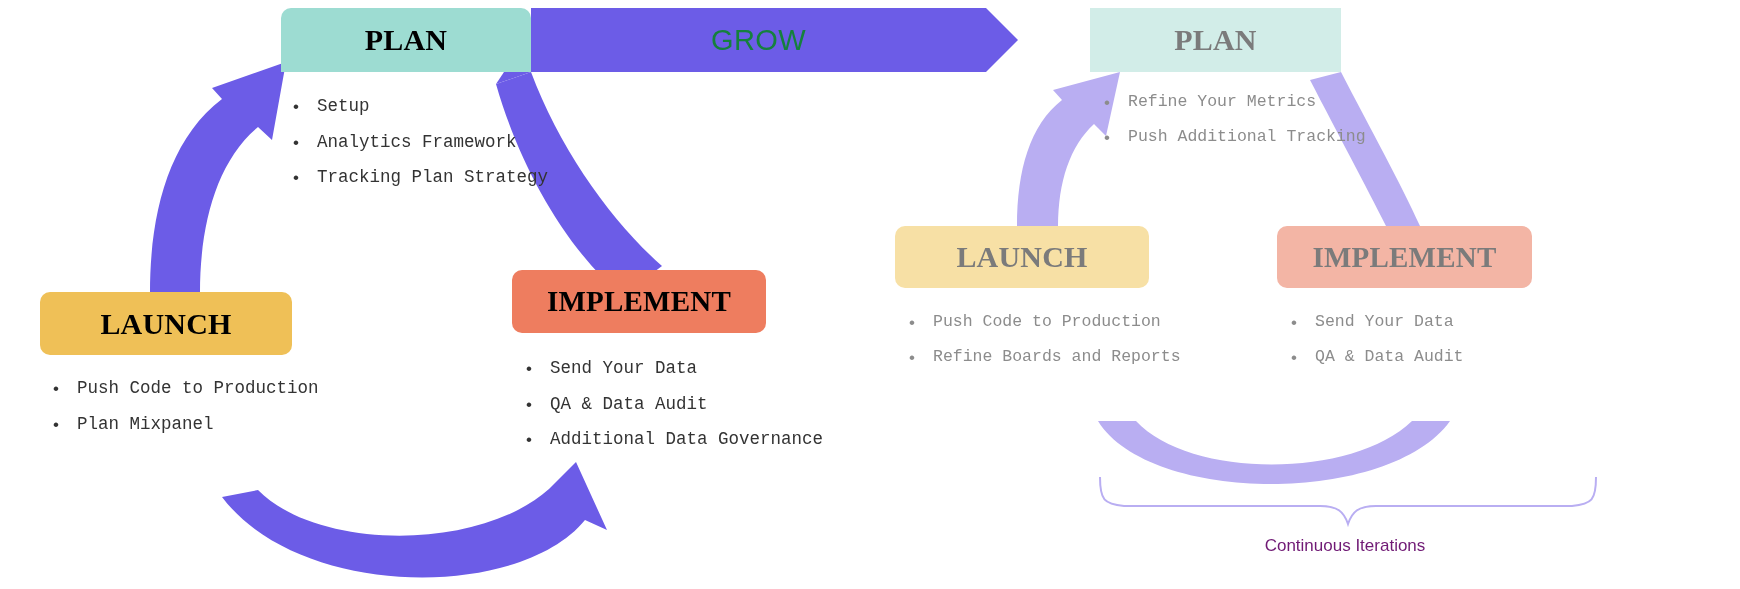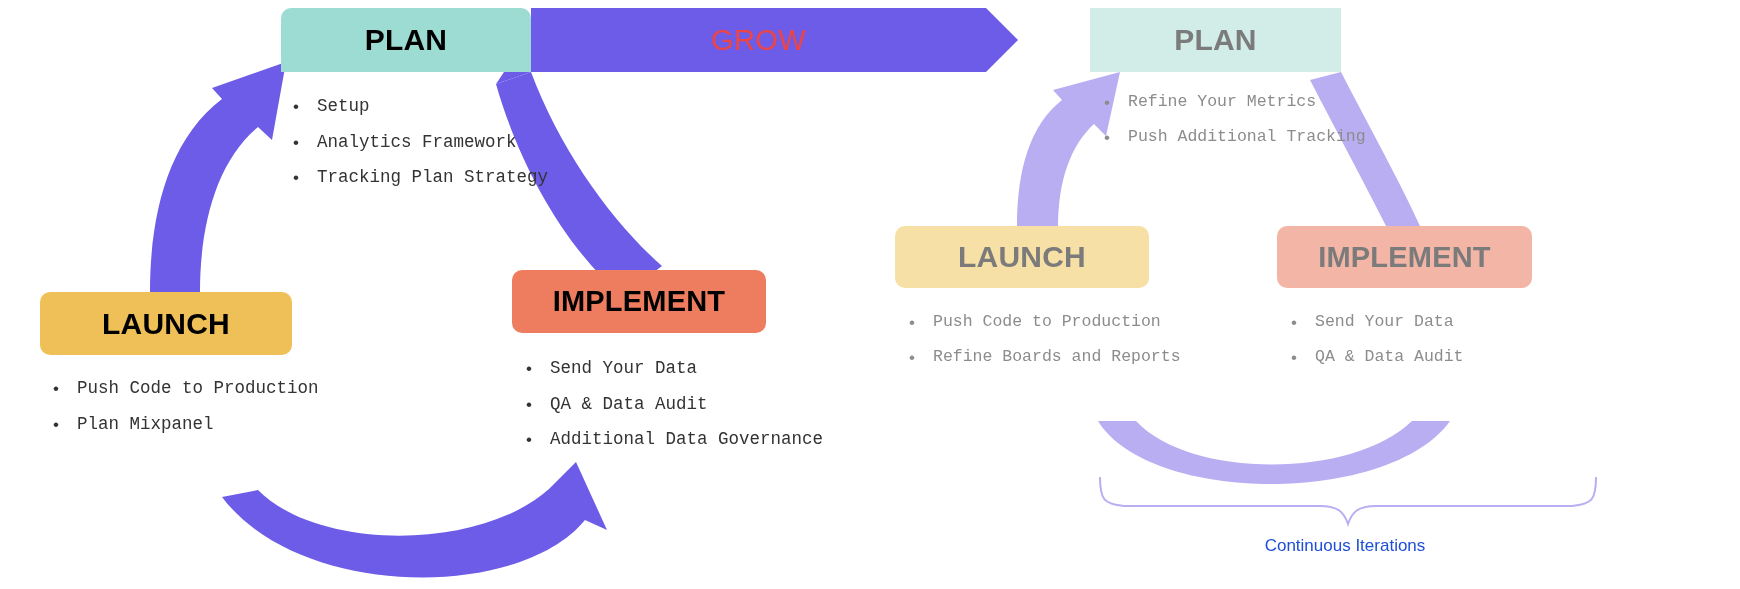--- a/index.html
+++ b/index.html
@@ -23,20 +23,21 @@
   }
   .node{ position:absolute; }
   .node-header{
     display:flex;
     align-items:center;
     justify-content:center;
     font-weight:bold;
     letter-spacing:0.2px;
     white-space:nowrap;
     box-sizing:border-box;
+    font-family:Liberation Serif, serif;
   }
   .bullets{
     list-style:none;
     margin:0;
     padding:0;
   }
   .bullets li{
     display:flex;
     align-items:flex-start;
     white-space:nowrap;
@@ -112,33 +113,33 @@
   
   #grow-banner{
     position:absolute;
     left:531px; top:8px;
     width:487px; height:64px;
   }
   #grow-banner .grow-label{
     position:absolute;
     left:0; top:0; width:455px; height:64px;
     display:flex; align-items:center; justify-content:center;
-    color:#ef4444;
+    color:#15803d;
     font-size:29px;
     letter-spacing:0.4px;
   }
 
   
   #continuous-iterations{
     position:absolute;
     left:1195px;
     top:536px;
     width:300px;
     text-align:center;
-    color:#1d4ed8;
+    color:#701a75;
     font-size:17px;
     white-space:nowrap;
   }
 </style>
 </head>
 <body>
 
 <div id="stage">
 
   <svg class="layer" viewBox="0 0 1740 589">

